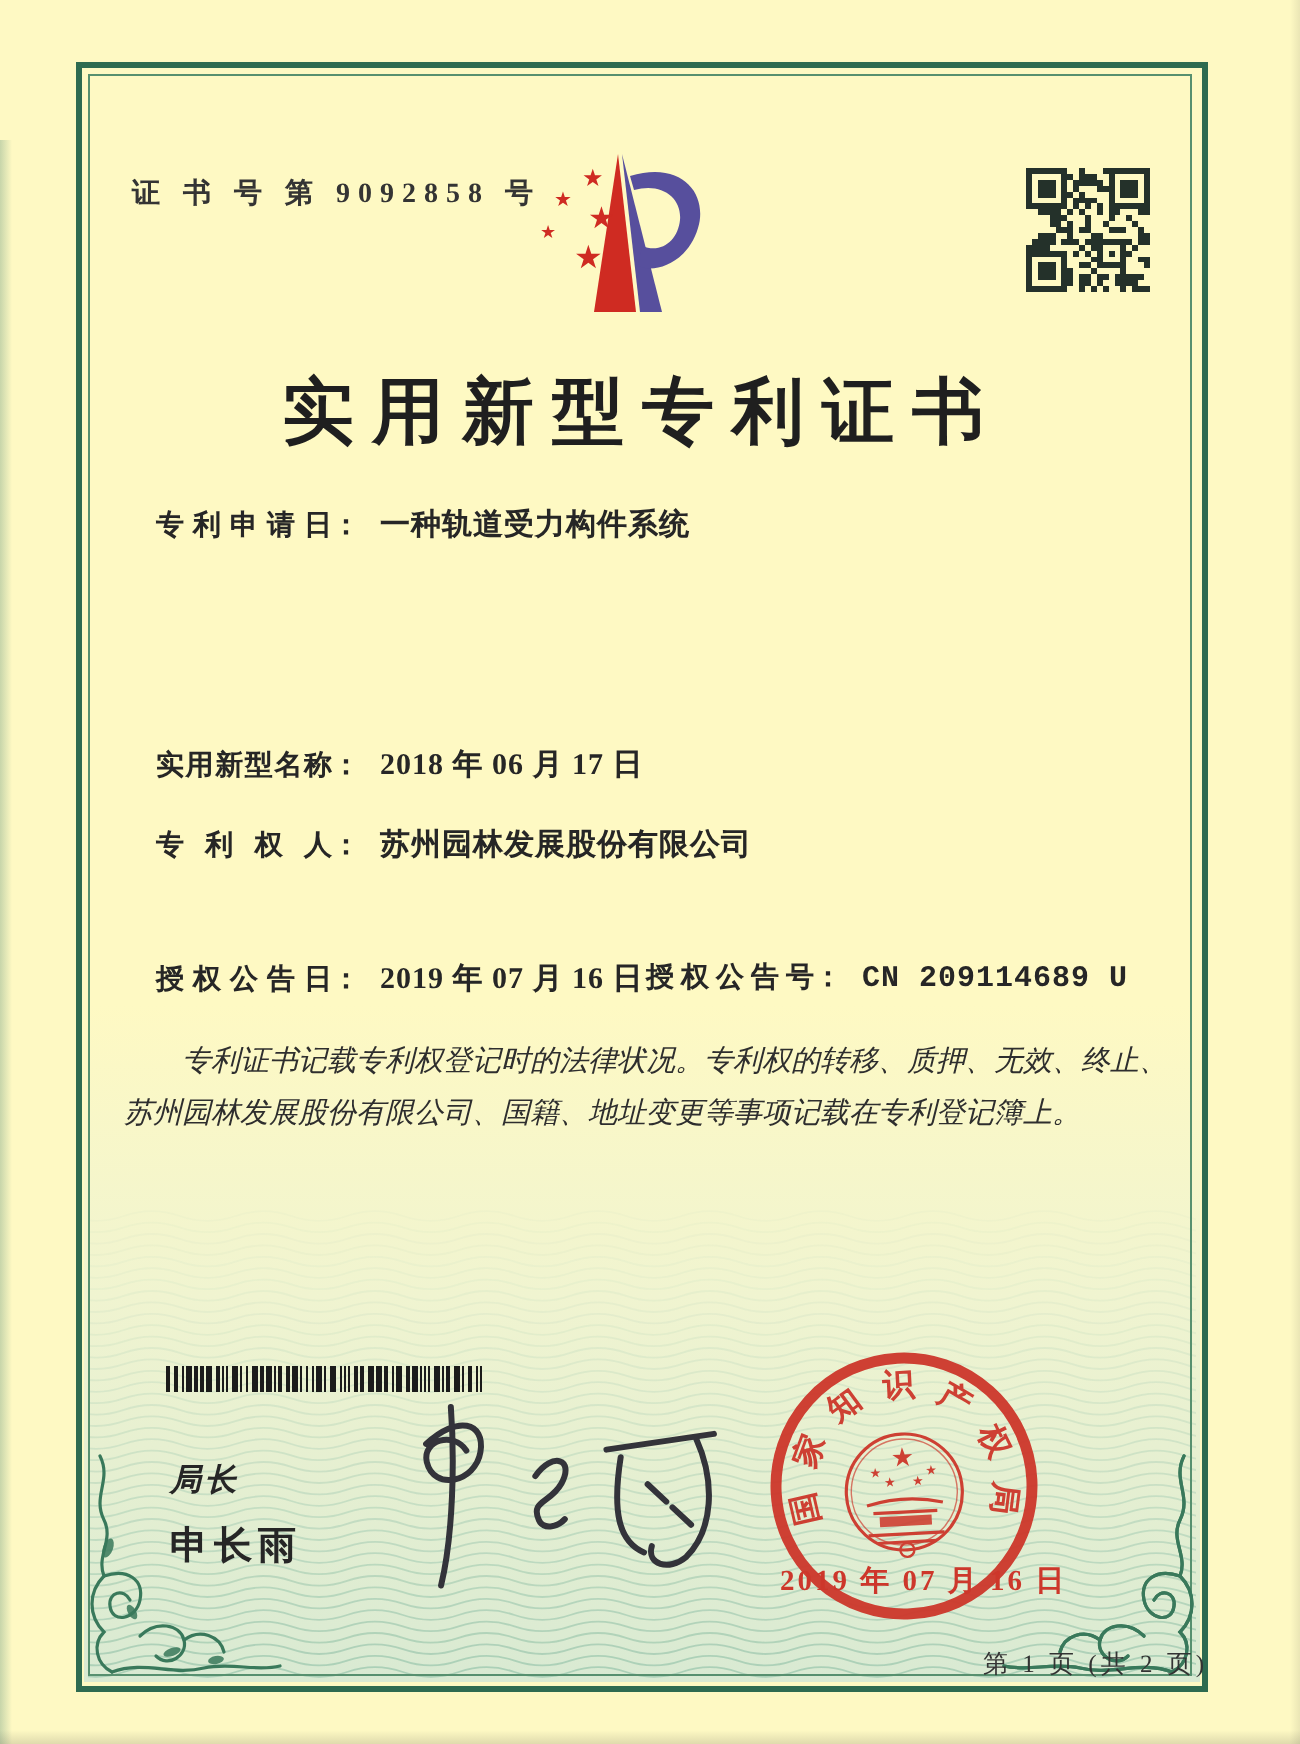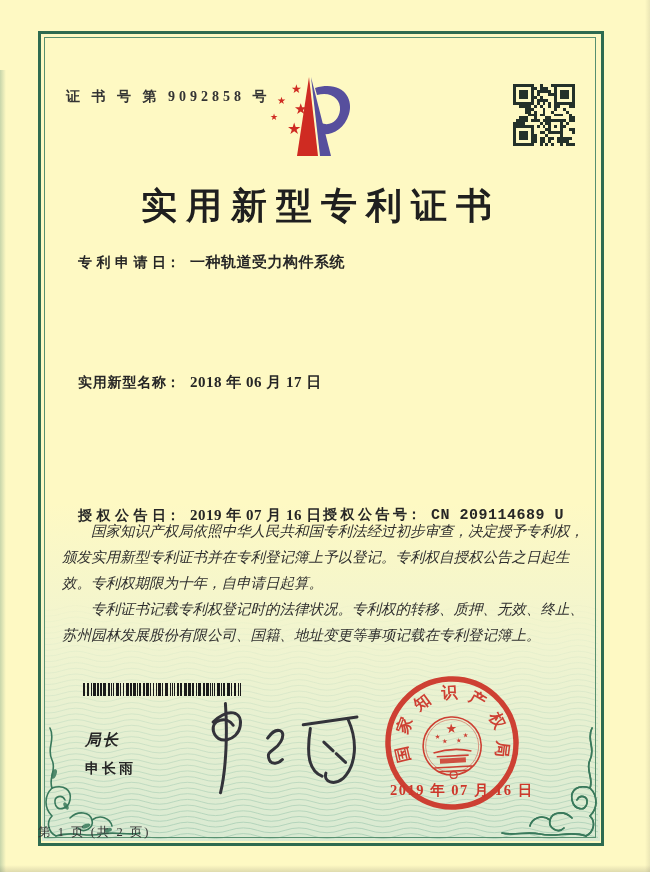--- a/index.html
+++ b/index.html
@@ -41,28 +41,28 @@
   .colon{font-size:14px;font-weight:600;}
   .fvalue{font-size:15px;font-weight:600;margin-left:10px;letter-spacing:.5px;}
   .fgroup2{position:absolute;left:245px;top:0;font-family:Liberation Mono, monospace;}
   
   .body-text{position:absolute;left:62px;top:518px;width:528px;font-size:14.5px;
     font-style:italic;font-weight:500;line-height:26px;color:#2e2e2e;}
   .body-text p{margin:0;text-indent:2em;}
   
   #barcode{position:absolute;left:83px;top:683px;width:158px;height:13px;}
   .officer-title{position:absolute;left:85px;top:730px;font-size:15.5px;font-weight:600;letter-spacing:2px;font-style:italic;}
-  .officer-name{position:absolute;left:85px;top:760px;font-size:14px;font-weight:600;letter-spacing:3px;}
+  .officer-name{position:absolute;left:85px;top:760px;font-size:19px;font-weight:600;letter-spacing:3px;}
   .signature{position:absolute;left:170px;top:698px;width:200px;height:100px;transform:rotate(-2deg);}
   .seal{position:absolute;left:381px;top:672px;width:142px;height:142px;transform:rotate(-3deg);opacity:.95;}
   .seal-date{position:absolute;left:390px;top:781px;font-size:14.5px;font-weight:600;
     color:var(--seal-red);letter-spacing:1.5px;}
   #seal-chars text{fill:var(--seal-red);font-size:16px;font-weight:bold;
     font-family:"Liberation Serif",serif;}
-  .footer{position:absolute;left:38px;top:824px;width:566px;text-align:left;
+  .footer{position:absolute;left:38px;top:824px;width:566px;text-align:right;
     font-size:12.5px;letter-spacing:2px;color:#333;}
   .flourish{position:absolute;top:726px;width:100px;height:118px;}
   .flourish.left{left:42px;}
   .flourish.right{left:500px;transform:scaleX(-1);}
 </style>
 </head>
 <body>
 
 <div class="page">
 
@@ -372,29 +372,31 @@
     </svg>
 
   <div class="title">实用新型专利证书</div>
 
   <div class="field-row" style="top:253px">
     <span class="flabel">专利申请日</span><span class="colon">：</span><span class="fvalue">一种轨道受力构件系统</span>
   </div>
   <div class="field-row" style="top:373px">
     <span class="flabel">实用新型名称</span><span class="colon">：</span><span class="fvalue">2018 年 06 月 17 日</span>
   </div>
-  <div class="field-row" style="top:506px">
+  <div class="field-row" style="top:413px">
+    <span class="flabel">专利权人</span><span class="colon">：</span><span class="fvalue">苏州园林发展股份有限公司</span>
+  </div>
+  <div class="field-row" style="top:480px">
     <span class="flabel">授权公告日</span><span class="colon">：</span><span class="fvalue">2019 年 07 月 16 日</span>
     <span class="fgroup2">
       <span class="flabel" style="width:84px">授权公告号</span><span class="colon">：</span><span class="fvalue">CN 209114689 U</span>
     </span>
   </div>
 
   <div class="body-text">
-    <p>国家知识产权局依照中华人民共和国专利法经过初步审查，决定授予专利权，颁发实用新型专利证书并在专利登记簿上予以登记。专利权自授权公告之日起生效。专利权期限为十年，自申请日起算。</p>
     <p>专利证书记载专利权登记时的法律状况。专利权的转移、质押、无效、终止、苏州园林发展股份有限公司、国籍、地址变更等事项记载在专利登记簿上。</p>
   </div>
 
   <svg id="barcode" viewBox="0 0 158 13" preserveAspectRatio="none">
       <rect x="0" y="0" width="2" height="13" fill="#1b1b1b"></rect>
       <rect x="4" y="0" width="2" height="13" fill="#1b1b1b"></rect>
       <rect x="8" y="0" width="1" height="13" fill="#1b1b1b"></rect>
       <rect x="10" y="0" width="3" height="13" fill="#1b1b1b"></rect>
       <rect x="14" y="0" width="2" height="13" fill="#1b1b1b"></rect>
       <rect x="17" y="0" width="2" height="13" fill="#1b1b1b"></rect>

